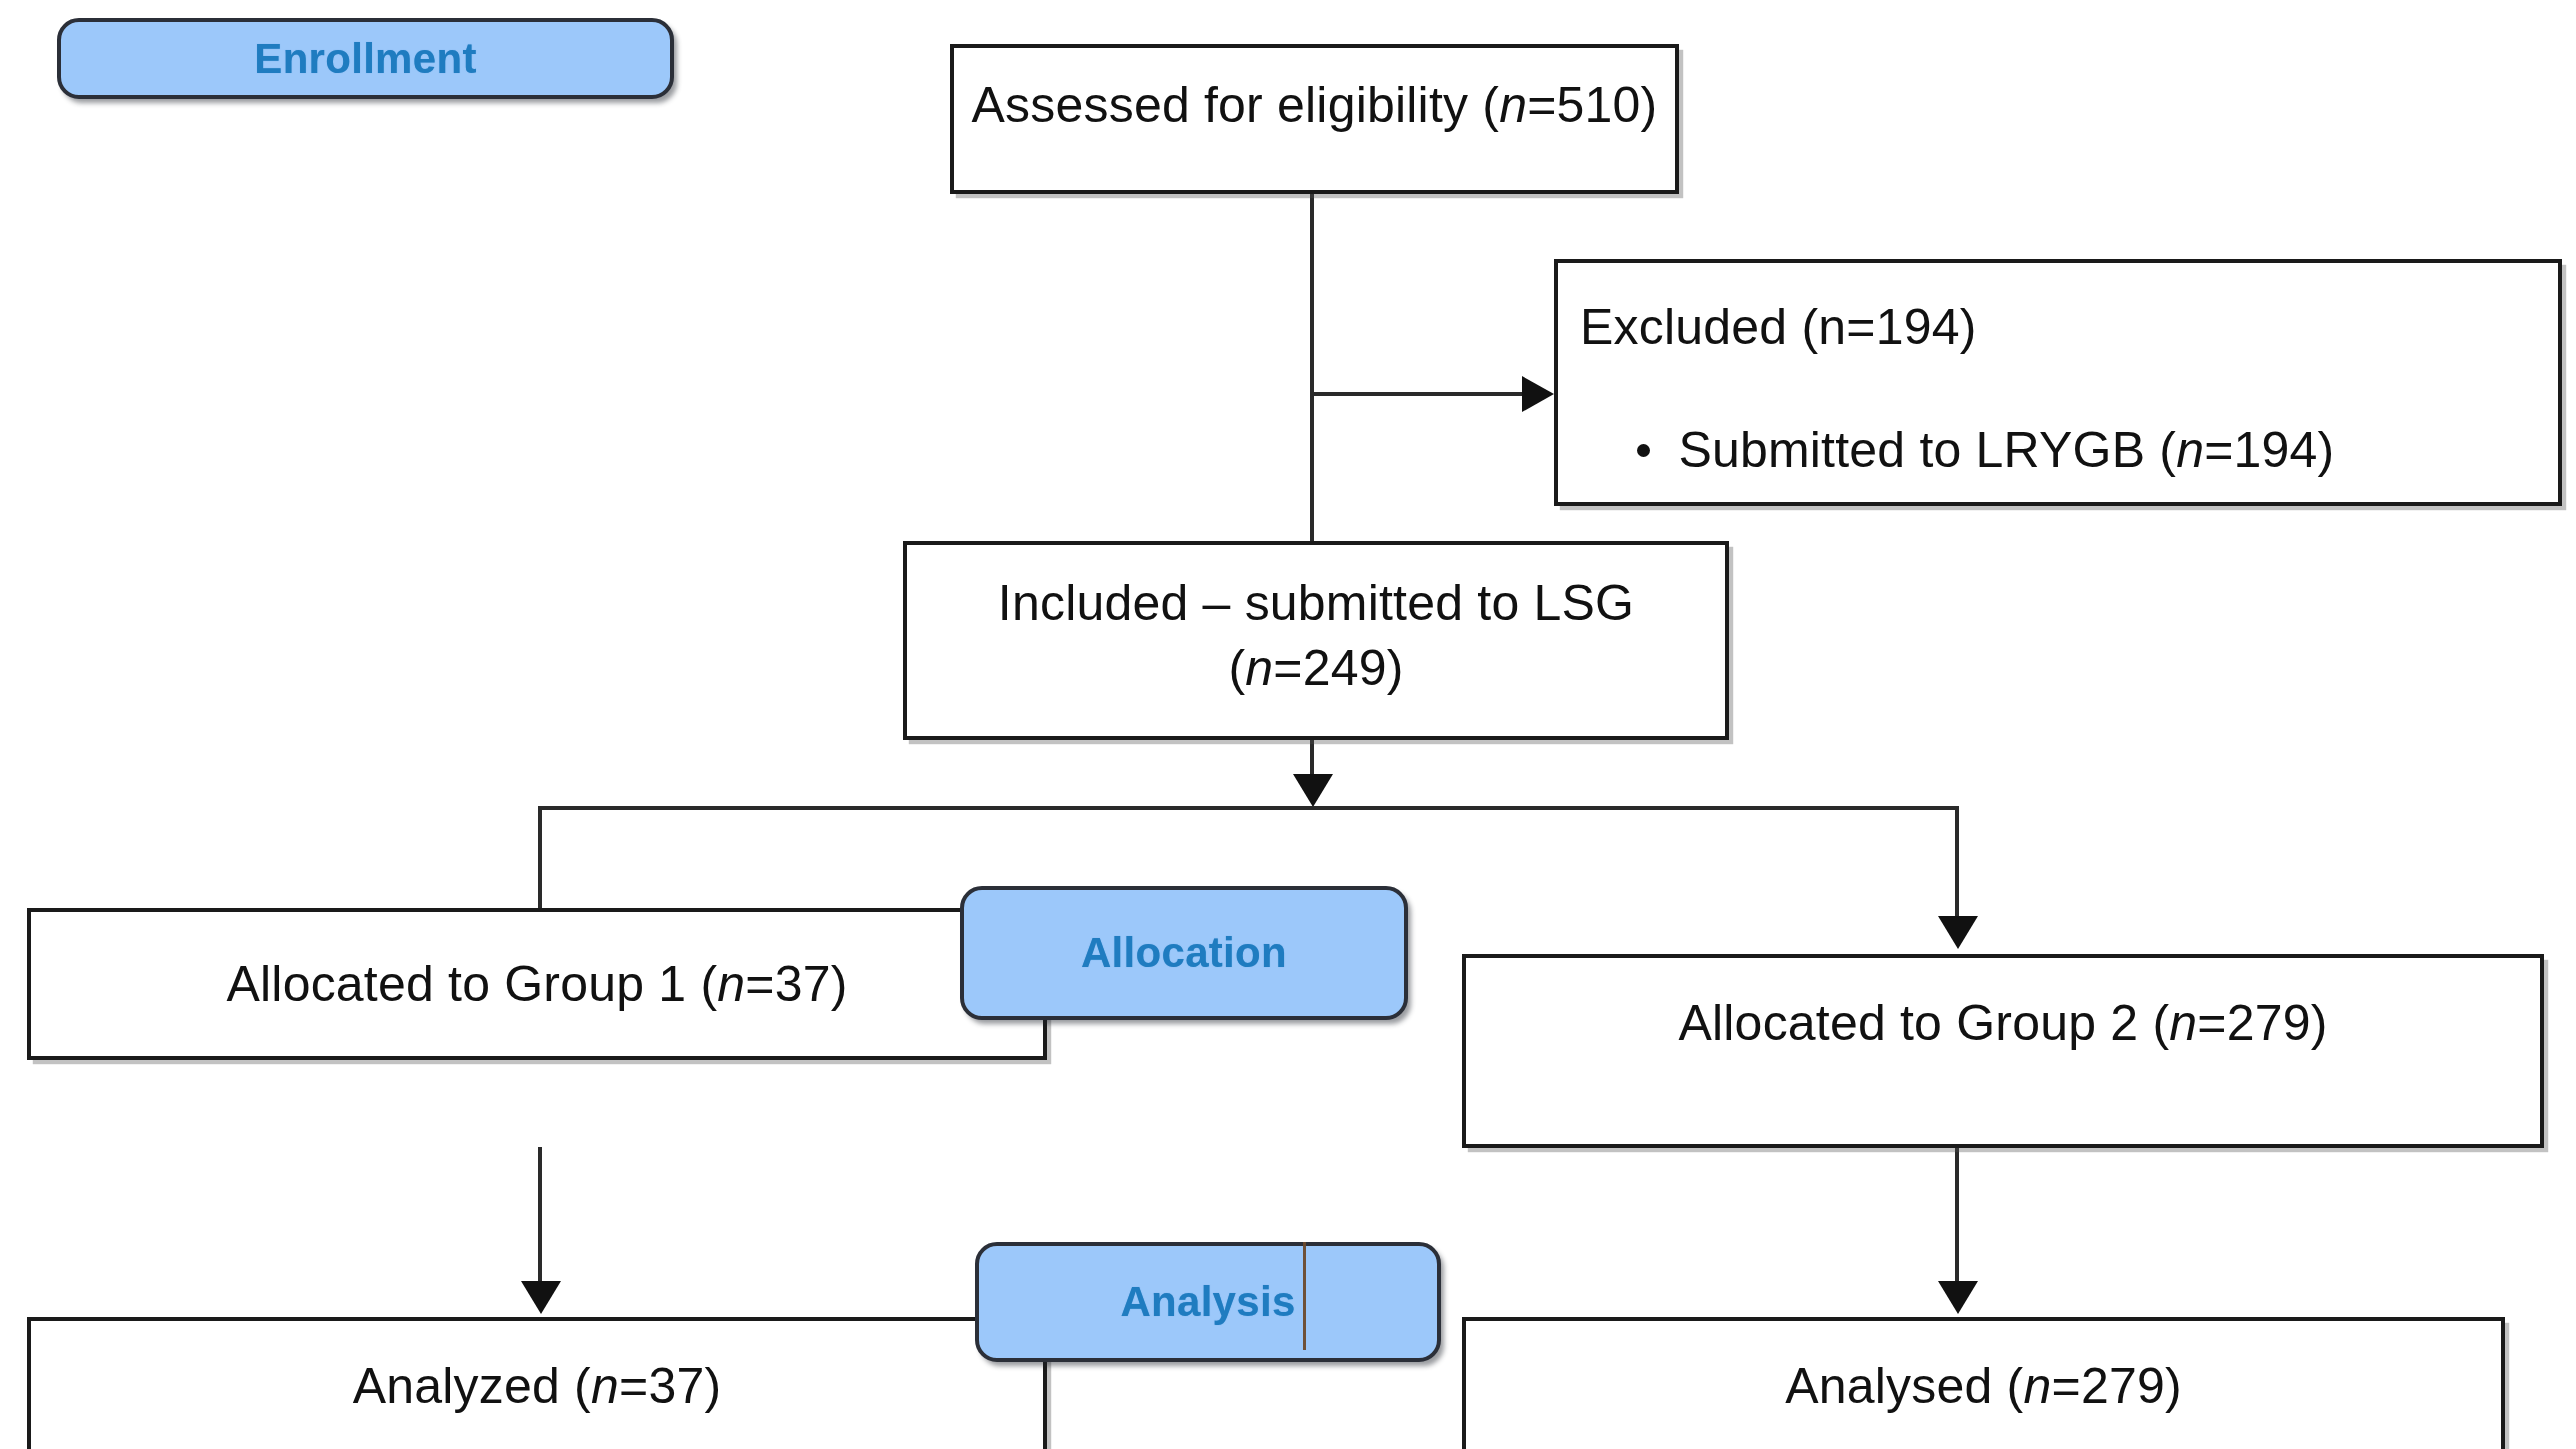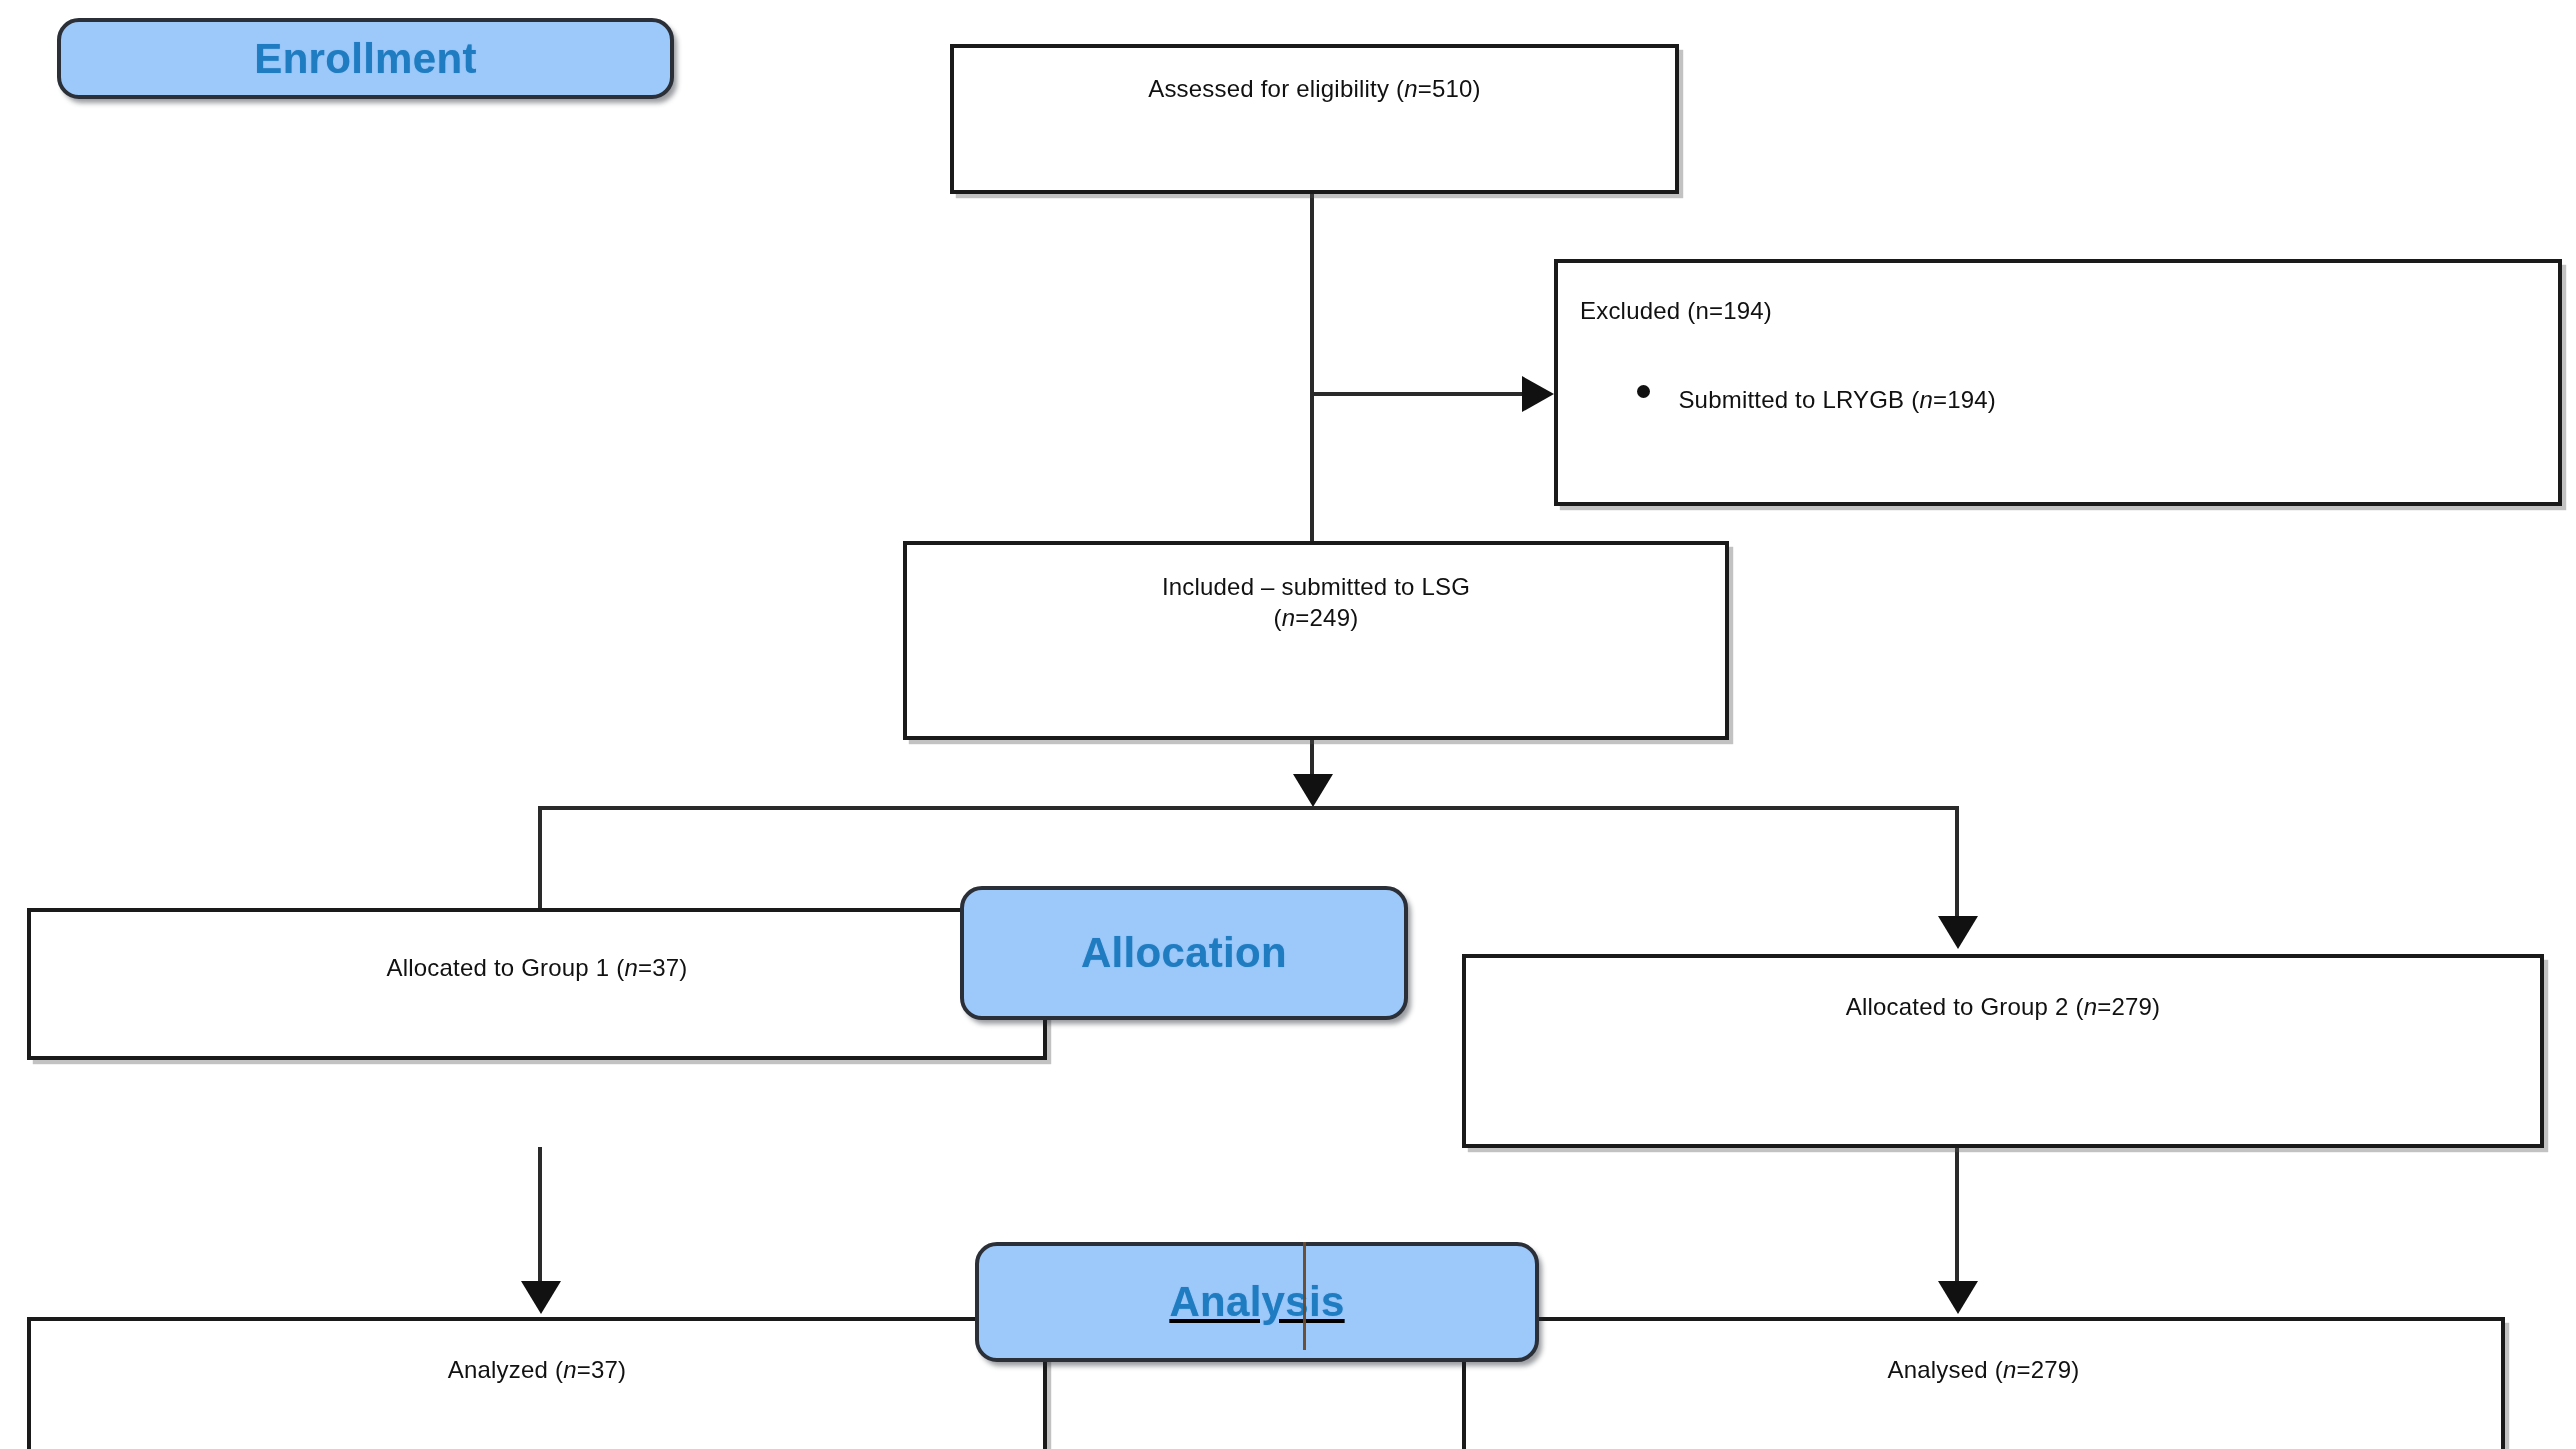--- a/index.html
+++ b/index.html
@@ -24,21 +24,21 @@
   .box {
     position: absolute;
     box-sizing: border-box;
     background: #ffffff;
     border: 4.2px solid #1a1a1a;
     box-shadow: 5px 5px 0 -0.8px rgba(80,80,80,0.35);
     display: flex;
     z-index: 3;
   }
   .box .txt {
-    font-size: 24px;
+    font-size: 50px;
     line-height: 1.3;
     color: #111111;
     letter-spacing: 0.2px;
   }
   .box.center {
     align-items: flex-start;
     justify-content: center;
     text-align: center;
   }
   .box.leftal {
@@ -173,21 +173,21 @@
   <div class="box center" style="left:1462px; top:954px; width:1082px; height:194px; padding-top:33px;">
     <span class="txt"><span>Allocated to Group 2 (</span><i class="n">n</i><span>=279)</span></span>
   </div>
 
   <div class="vline" style="left:538px; top:1147px; height:142px;"></div>
   <div class="arrow-down" style="left:521px; top:1281px;"></div>
 
   <div class="vline" style="left:1955px; top:1147px; height:142px;"></div>
   <div class="arrow-down" style="left:1938px; top:1281px;"></div>
 
-  <div class="badge" style="left:975px; top:1242px; width:564px; height:120px;text-decoration:underline;">
+  <div class="badge" style="left:975px; top:1242px; width:466px; height:120px;">
     <span class="blabel">Analysis</span>
   </div>
 
   <div class="stray-mark" style="left:1303px; top:1242px; height:108px;"></div>
 
   <div class="box center" style="left:27px; top:1317px; width:1020px; height:167px; padding-top:33px;">
     <span class="txt"><span>Analyzed (</span><i class="n">n</i><span>=37)</span></span>
   </div>
 
   <div class="box center" style="left:1462px; top:1317px; width:1043px; height:167px; padding-top:33px;">

